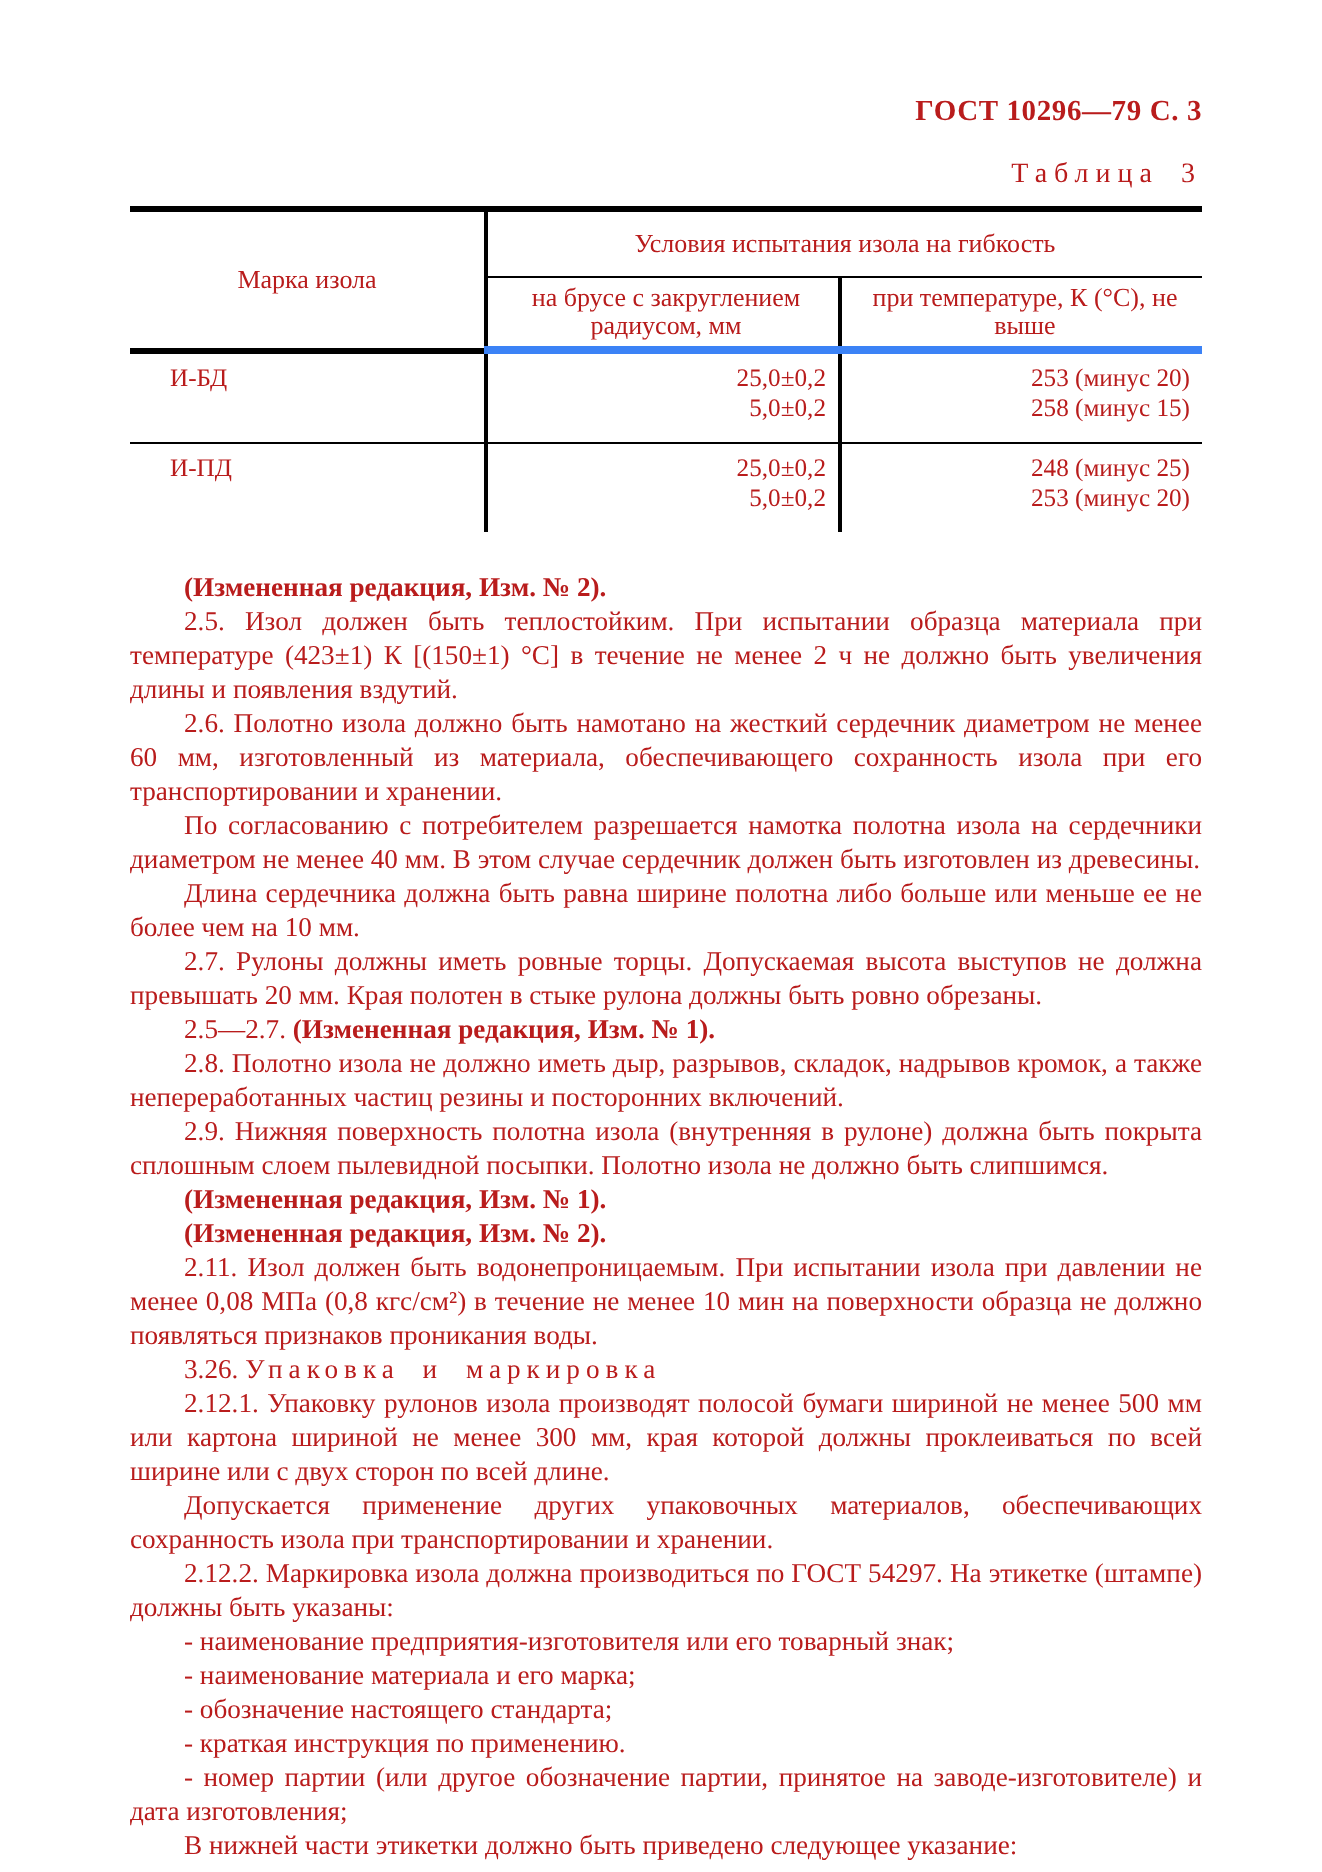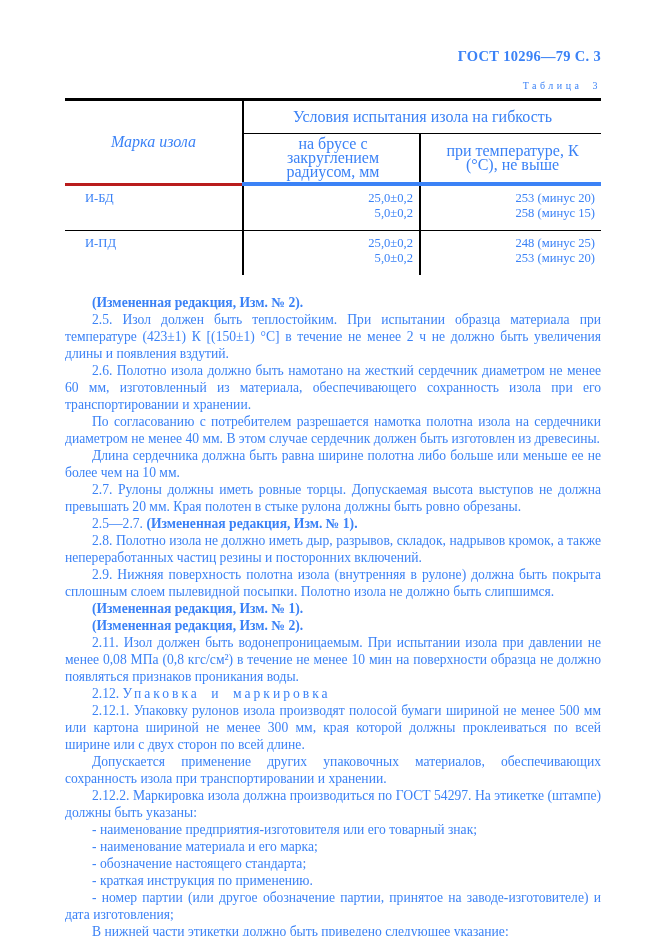--- a/index.html
+++ b/index.html
@@ -3,70 +3,70 @@
 <meta charset="utf-8">
 <style>
   html, body { margin: 0; padding: 0; background: #e8e8e8; }
   .page {
     width: 661px;
     height: 936px;
     background: #ffffff;
     margin: 0 auto;
     position: relative;
     font-family: "Liberation Serif", "DejaVu Serif", serif;
-    color: #3b82f6;
+    color: #b91c1c;
     overflow: hidden;
     box-sizing: border-box;
   }
   .content { padding: 48px 60px 0 65px; }
 
   .doc-header {
     text-align: right;
     font-weight: bold;
     font-size: 14.5px;
     letter-spacing: 0.3px;
     white-space: nowrap;
   }
   .table-caption {
     text-align: right;
-    font-size: 10px;
+    font-size: 14px;
     letter-spacing: 3.5px;
     word-spacing: 4px;
     margin-top: 15px;
     margin-bottom: 7px;
     white-space: nowrap;
   }
 
   table.gost-table {
     border-collapse: collapse;
     width: 536px;
     table-layout: fixed;
     border-top: 3px solid #000;
   }
   .gost-table col.w1 { width: 178px; }
   .gost-table col.w2 { width: 177px; }
   .gost-table col.w3 { width: 181px; }
   .gost-table td {
-    font-size: 16px;
+    font-size: 13px;
     line-height: 14px;
     text-align: center;
     vertical-align: middle;
     padding: 3px 8px;
     box-sizing: border-box;
   }
   .gost-table td.group {
     height: 34px;
     border-bottom: 1px solid #000;
   }
   .gost-table td.sub {
     height: 25px;
     border-bottom: 4px solid #3b82f6;
     padding-left: 11px;
   }
-  .gost-table td.mark-hdr { border-bottom: 3px solid #b91c1c; font-style: italic; }
+  .gost-table td.mark-hdr { border-bottom: 3px solid #000000; }
   .gost-table td.c2, .gost-table td.c3 { border-left: 2px solid #000; }
   .gost-table tbody td {
     font-size: 12.6px;
     line-height: 15px;
     vertical-align: top;
     padding: 5px 6px 9px;
     text-align: right;
   }
   .gost-table tbody td.c1 { text-align: left; padding-left: 20px; }
   .gost-table tbody tr + tr td { border-top: 1px solid #000; }
@@ -127,21 +127,21 @@
         <p class="para"><span>2.6. Полотно изола должно быть намотано на жесткий сердечник диаметром не менее 60 мм, изготовленный из материала, обеспечивающего сохранность изола при его транспортировании и хранении.</span></p>
         <p class="para"><span>По согласованию с потребителем разрешается намотка полотна изола на сердечники диаметром не менее 40 мм. В этом случае сердечник должен быть изготовлен из древесины.</span></p>
         <p class="para"><span>Длина сердечника должна быть равна ширине полотна либо больше или меньше ее не более чем на 10 мм.</span></p>
         <p class="para"><span>2.7. Рулоны должны иметь ровные торцы. Допускаемая высота выступов не должна превышать 20 мм. Края полотен в стыке рулона должны быть ровно обрезаны.</span></p>
         <p class="para"><span>2.5—2.7. </span><span class="b">(Измененная редакция, Изм. № 1).</span></p>
         <p class="para"><span>2.8. Полотно изола не должно иметь дыр, разрывов, складок, надрывов кромок, а также непереработанных частиц резины и посторонних включений.</span></p>
         <p class="para"><span>2.9. Нижняя поверхность полотна изола (внутренняя в рулоне) должна быть покрыта сплошным слоем пылевидной посыпки. Полотно изола не должно быть слипшимся.</span></p>
         <p class="para"><span class="b">(Измененная редакция, Изм. № 1).</span></p>
         <p class="para"><span class="b">(Измененная редакция, Изм. № 2).</span></p>
         <p class="para"><span>2.11. Изол должен быть водонепроницаемым. При испытании изола при давлении не менее 0,08 МПа (0,8 кгс/см²) в течение не менее 10 мин на поверхности образца не должно появляться признаков проникания воды.</span></p>
-        <p class="para"><span>2.12. </span><span class="sp">Упаковка и маркировка</span></p>
+        <p class="para"><span>3.26. </span><span class="sp">Упаковка и маркировка</span></p>
         <p class="para"><span>2.12.1. Упаковку рулонов изола производят полосой бумаги шириной не менее 500 мм или картона шириной не менее 300 мм, края которой должны проклеиваться по всей ширине или с двух сторон по всей длине.</span></p>
         <p class="para"><span>Допускается применение других упаковочных материалов, обеспечивающих сохранность изола при транспортировании и хранении.</span></p>
         <p class="para"><span>2.12.2. Маркировка изола должна производиться по ГОСТ 54297. На этикетке (штампе) должны быть указаны:</span></p>
         <p class="para"><span>- наименование предприятия-изготовителя или его товарный знак;</span></p>
         <p class="para"><span>- наименование материала и его марка;</span></p>
         <p class="para"><span>- обозначение настоящего стандарта;</span></p>
         <p class="para"><span>- краткая инструкция по применению.</span></p>
         <p class="para"><span>- номер партии (или другое обозначение партии, принятое на заводе-изготовителе) и дата изготовления;</span></p>
         <p class="para"><span>В нижней части этикетки должно быть приведено следующее указание:</span></p>
       </div>

